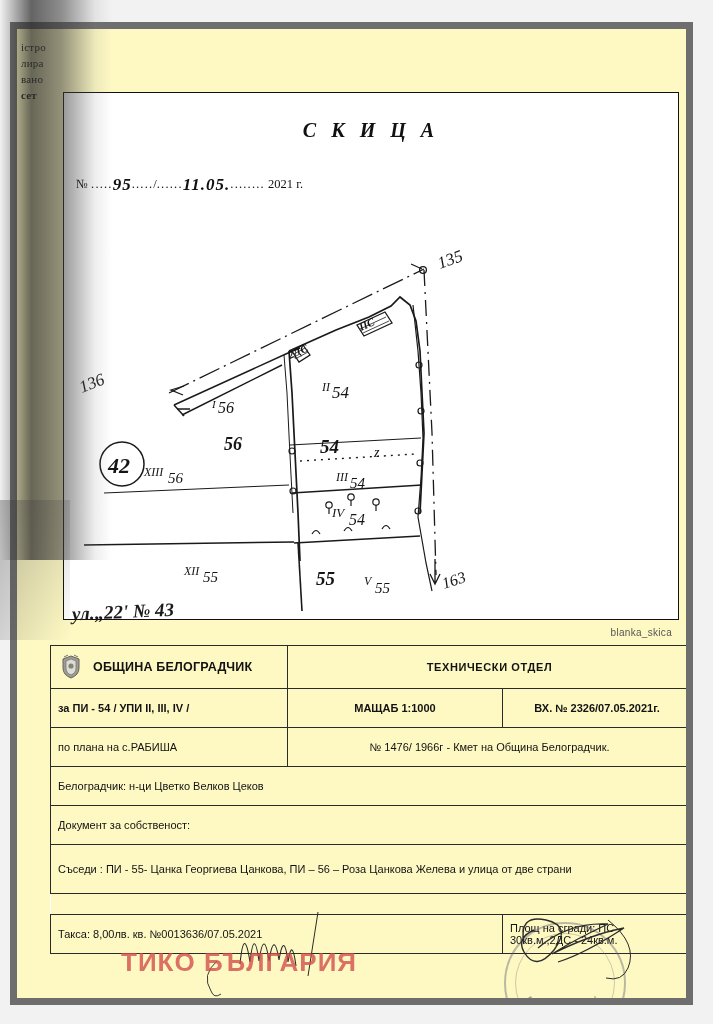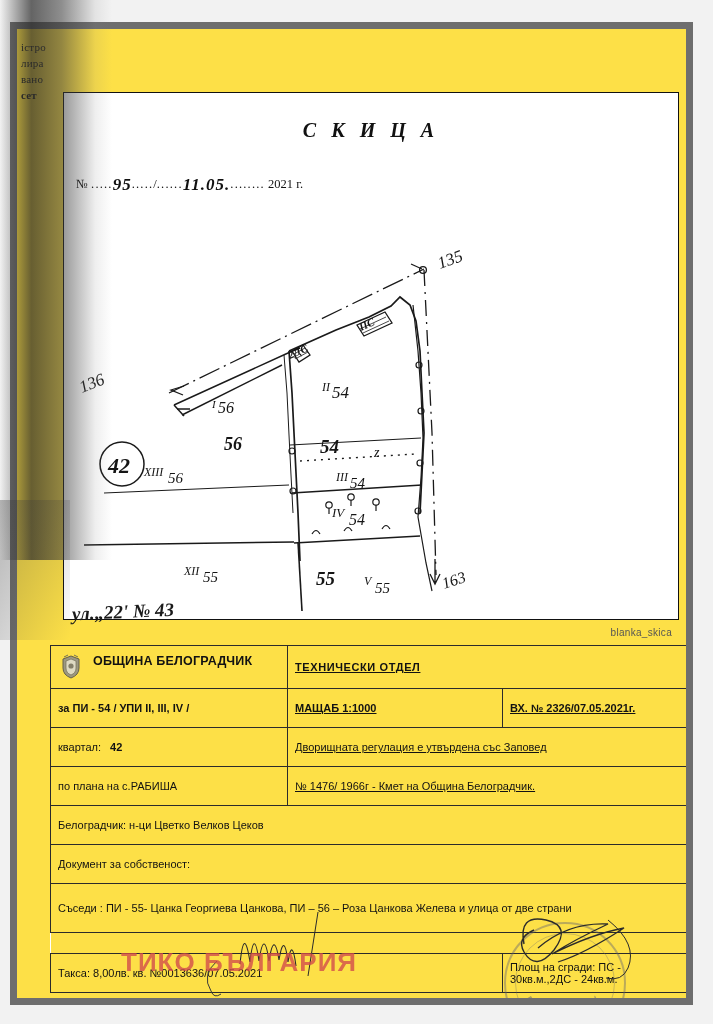--- a/index.html
+++ b/index.html
@@ -2,21 +2,21 @@
 <html><head>
 <meta charset="utf-8">
 <style>
   html,body{margin:0;padding:0;background:#ffffff;}
   body{width:713px;height:1024px;font-family:"Liberation Sans",sans-serif;overflow:hidden;}
 
   
   #scan{position:absolute;left:0;top:0;width:713px;height:1024px;background:#f2f2f2;}
   #frame{position:absolute;left:10px;top:22px;width:683px;height:983px;
          border:7px solid #6e6e6e;background:#ffffff;box-sizing:border-box;}
-  #page{position:absolute;left:17px;top:29px;width:669px;height:969px;background:#fde047;overflow:hidden;}
+  #page{position:absolute;left:17px;top:29px;width:669px;height:969px;background:#fef9c3;overflow:hidden;}
 
   
   .smudge{position:absolute;left:0;top:0;width:112px;height:560px;
           background:linear-gradient(to right,rgba(30,30,30,0.0) 0%,rgba(40,40,40,0.70) 28%,rgba(60,60,60,0.55) 55%,rgba(120,120,120,0.12) 85%,rgba(255,255,255,0) 100%);
           pointer-events:none;z-index:40;}
   .smudge2{position:absolute;left:0;top:500px;width:70px;height:140px;
           background:linear-gradient(to bottom right,rgba(60,60,60,0.35),rgba(255,255,255,0));z-index:40;pointer-events:none;}
 
   
   .frag{position:absolute;left:4px;font-family:"Liberation Serif",serif;font-size:11px;color:#2a2a2a;letter-spacing:.2px;z-index:30;}
@@ -33,25 +33,25 @@
   
   .street-note{position:absolute;left:55px;top:572px;font-family:"Liberation Serif",serif;
      font-style:italic;font-weight:bold;font-size:19px;color:#1a1a1a;transform:rotate(-2.5deg);z-index:25;}
 
   
   .blanka{position:absolute;right:14px;top:598px;font-size:10px;color:#555;letter-spacing:.3px;}
 
   
   #tbl{position:absolute;left:33px;top:616px;width:642px;border-collapse:collapse;}
   #tbl td{border:1px solid #2b2b2b;font-size:11px;color:#121212;padding:4px 7px;vertical-align:middle;}
-  .ctr{text-align:left;text-decoration:underline;}
+  .ctr{text-align:center;}
   .bld{font-weight:bold;margin-top:12px;}
   .cell-tall{height:30px;}
   .org-cell{width:222px;height:34px;}
-  .org-wrap{display:flex;gap:9px;}
+  .org-wrap{display:flex;align-items:center;gap:9px;}
   .org-name{font-weight:bold;font-size:12.5px;letter-spacing:.2px;}
   .dept{font-weight:bold;font-size:12.5px;letter-spacing:.6px;}
 
   
   .emblem{width:26px;height:26px;position:relative;flex:0 0 26px;opacity:.85;}
   .emblem svg{display:block;}
 
   
   .sig{position:absolute;z-index:35;pointer-events:none;}
   .watermark{position:absolute;left:104px;top:918px;font-size:26px;font-weight:bold;
@@ -214,27 +214,20 @@
         </td>
         <td colspan="2" class="ctr dept">ТЕХНИЧЕСКИ ОТДЕЛ</td>
       </tr>
 
       <tr>
         <td class="bld cell-tall">за ПИ - 54 / УПИ II, III, IV /</td>
         <td class="ctr bld" style="width:200px">МАЩАБ  1:1000</td>
         <td class="ctr bld">ВХ. № 2326/07.05.2021г.</td>
       </tr>
 
-      <tr>
-        <td class="cell-tall">
-          <span>квартал:</span>
-          <span class="bld" style="margin-left:6px">42</span>
-        </td>
-        <td colspan="2" class="ctr">Дворищната регулация е утвърдена със Заповед</td>
-      </tr>
 
       <tr>
         <td class="cell-tall">по плана на с.РАБИША</td>
         <td colspan="2" class="ctr">№ 1476/ 1966г - Кмет на Община Белоградчик.</td>
       </tr>
 
       <tr>
         <td colspan="3" class="cell-tall">Белоградчик: н-ци  Цветко  Велков Цеков</td>
       </tr>
 

